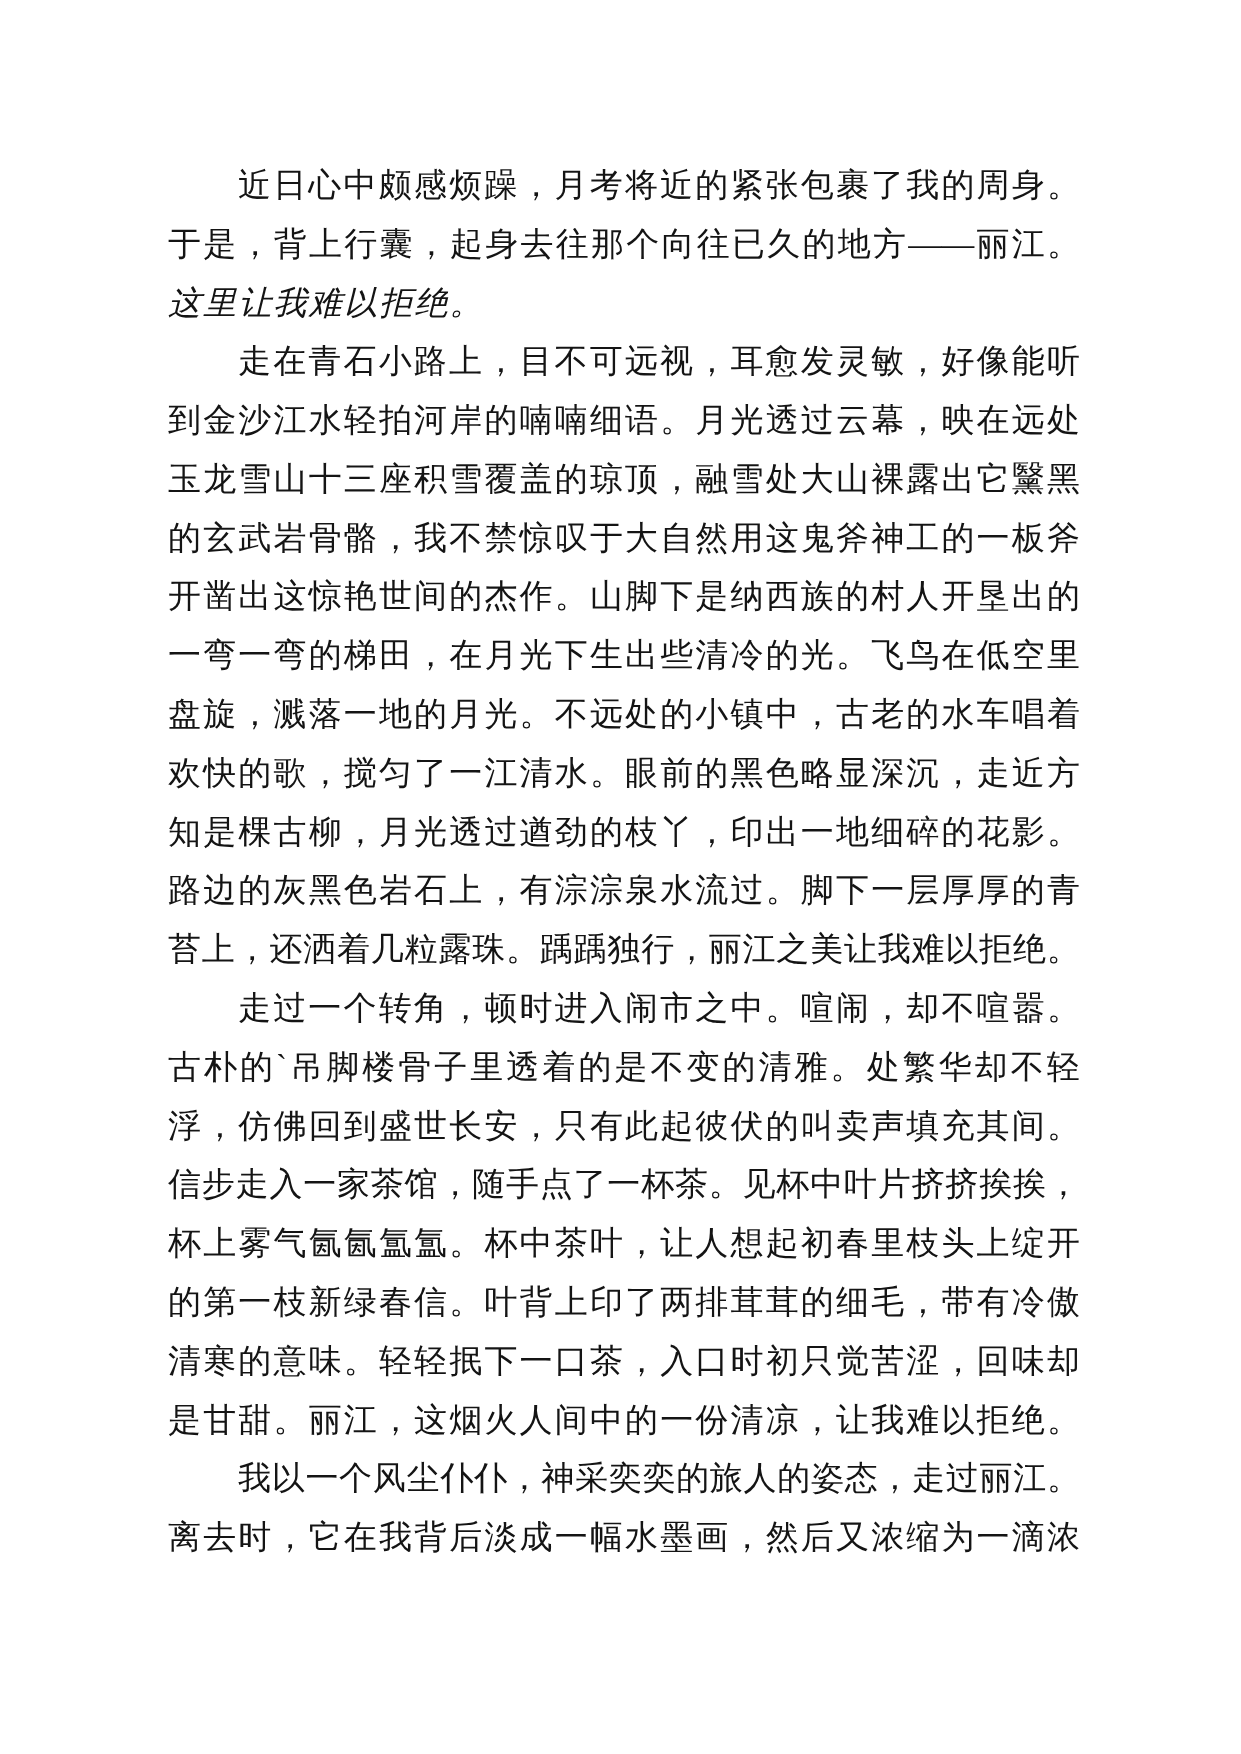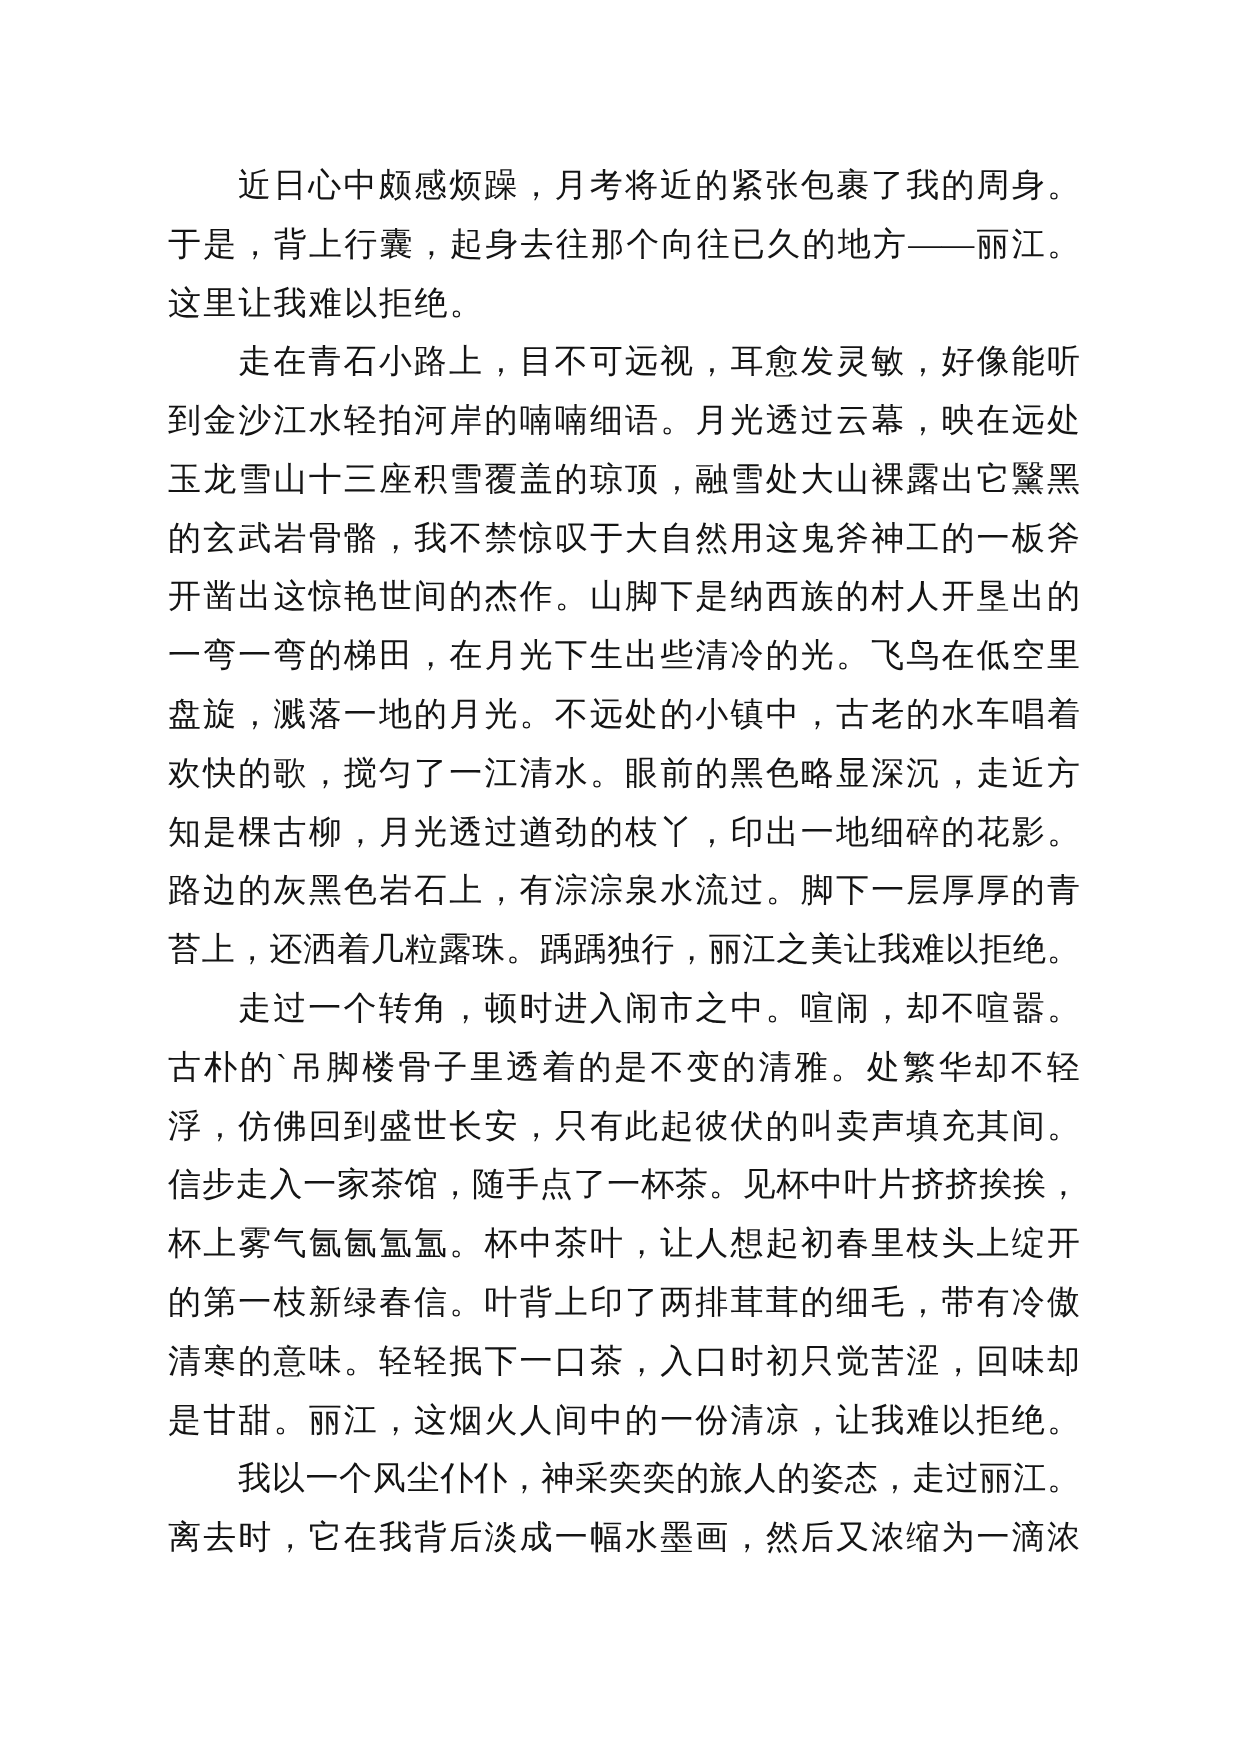--- a/index.html
+++ b/index.html
@@ -40,20 +40,21 @@
     justify-content: space-between;
     align-items: center;
   }
   .line.fill span {
     display: inline-block;
   }
   
   .line.nofill {
     line-height: 58.8px;
     letter-spacing: 2.2px;
+    font-style: italic;
   }
   .line.indent {
     padding-left: 70px;
   }
 </style>
 </head>
 <body>
 
 <div class="page">
   <div class="text-column">

